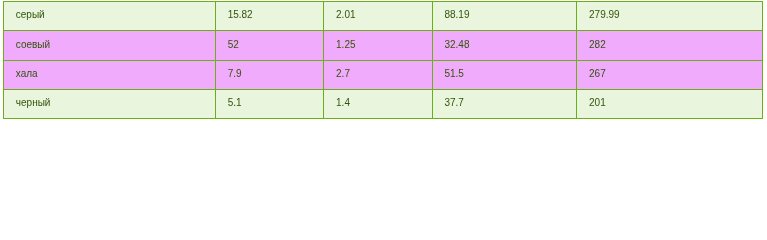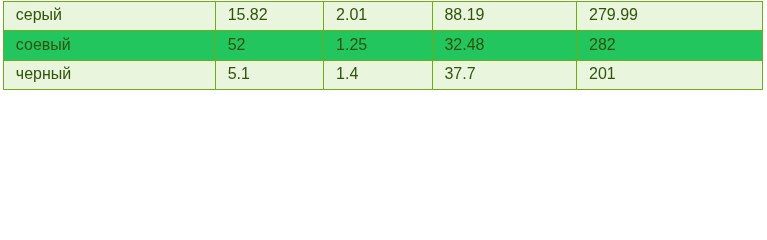--- a/index.html
+++ b/index.html
@@ -18,21 +18,21 @@
     position: absolute;
     left: 3px;
     top: 1px;
     width: 760px;
   }
   table.data-table {
     border-collapse: collapse;
     border-spacing: 0;
     width: 760px;
     table-layout: fixed;
-    font-size: 16px;
+    font-size: 10px;
     color: #31540c;
   }
   table.data-table col.col-name  { width: 211px; }
   table.data-table col.col-v1    { width: 108px; }
   table.data-table col.col-v2    { width: 108px; }
   table.data-table col.col-v3    { width: 144px; }
   table.data-table col.col-v4    { width: 185px; }
 
   table.data-table td {
     border: 1px solid #6cae16;
@@ -47,21 +47,21 @@
   }
   tbody tr:nth-child(2) td { height: 29px; line-height: 29px; }
 
   table.data-table td > span {
     display: block;
     position: relative;
     top: -1px;
   }
 
   tr.row-odd  td { background: #e9f5dc; }
-  tr.row-even td { background: #22c55e; }
+  tr.row-even td { background: #f0abfc; }
 </style>
 </head>
 <body>
 
 <div class="table-wrap">
   <table class="data-table">
     <colgroup>
       <col class="col-name">
       <col class="col-v1">
       <col class="col-v2">
@@ -100,20 +100,37 @@
           </td>
         <td>
             <span>32.48</span>
           </td>
         <td>
             <span>282</span>
           </td>
       </tr>
 
 
+      <tr class="row-even">
+        <td>
+            <span>хала</span>
+          </td>
+        <td>
+            <span>7.9</span>
+          </td>
+        <td>
+            <span>2.7</span>
+          </td>
+        <td>
+            <span>51.5</span>
+          </td>
+        <td>
+            <span>267</span>
+          </td>
+      </tr>
 
       <tr class="row-odd">
         <td>
             <span>черный</span>
           </td>
         <td>
             <span>5.1</span>
           </td>
         <td>
             <span>1.4</span>

